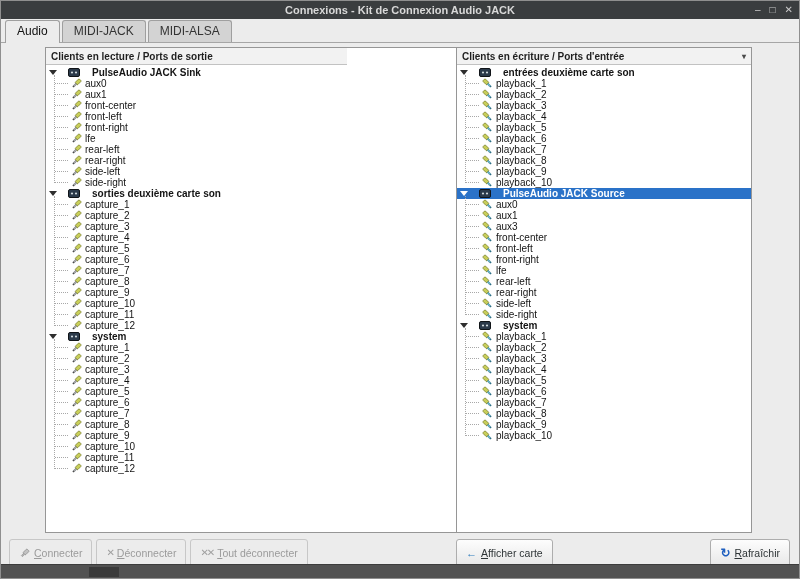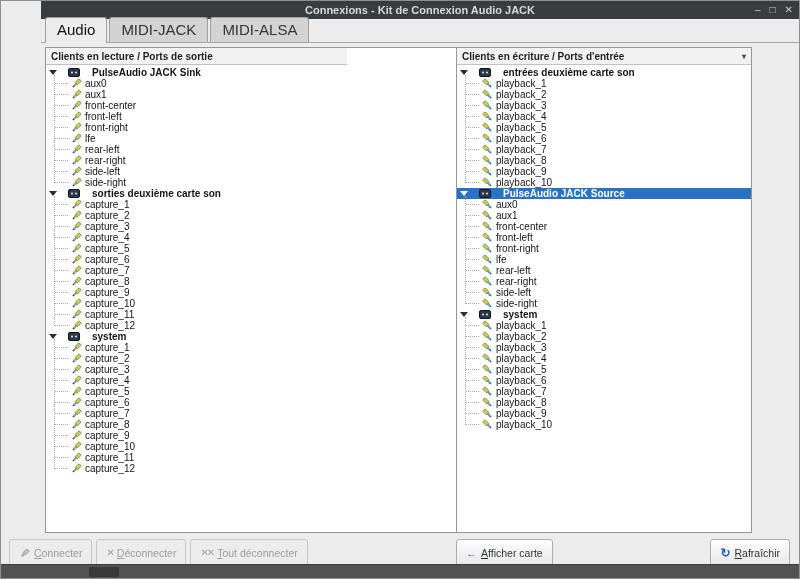--- a/index.html
+++ b/index.html
@@ -1,27 +1,27 @@
 <!DOCTYPE html>
 <html><head>
 <meta charset="utf-8">
 <style>
   * { margin:0; padding:0; box-sizing:border-box; }
   html,body { width:800px; height:579px; }
   body { font-family:"Liberation Sans", sans-serif; background:#ececec; position:relative; overflow:hidden; }
-  .window { position:absolute; inset:0; border:1px solid #8f8f8f; background:#ececec;padding-left:40px; }
+  .window { position:absolute; inset:0; border:1px solid #8f8f8f; background:#ececec; }
 
   
   .titlebar { height:18px; background:#3a3d3f; color:#d8d8d8; display:flex; align-items:center; justify-content:center; font-size:11px; font-weight:bold; position:relative; }
   .titlebar .controls { position:absolute; right:6px; top:0; height:100%; display:flex; gap:9px; align-items:center; font-weight:normal; font-size:10px; color:#c9c9c9; }
   .titlebar .controls span { cursor:default; line-height:10px; }
 
   
   .tabbar { display:flex; align-items:flex-end; height:24px; padding-left:4px; gap:2px; border-bottom:1px solid #a6a6a6; background:#ececec; }
-  .tab { font-size:15px; padding:3px 11px 4px; background:#d3d3d3; border:1px solid #9f9f9f; border-bottom:none; border-radius:3px 3px 0 0; color:#333; position:relative; }
+  .tab { font-size:12px; padding:3px 11px 4px; background:#d3d3d3; border:1px solid #9f9f9f; border-bottom:none; border-radius:3px 3px 0 0; color:#333; position:relative; }
   .tab.active { background:#ececec; padding-bottom:5px; margin-bottom:-1px; color:#111; }
 
   
   .panel { position:absolute; top:46px; height:486px; display:flex; flex-direction:column; border:1px solid #969696; background:#fff; }
   .panel-left { left:8px; width:338px;margin-left:36px; }
   .panel-right { left:455px; width:296px; }
   .connector-area { position:absolute; top:46px; height:486px; left:346px; width:109px; background:#ffffff; border-top:1px solid #969696; border-bottom:1px solid #969696; }
   .panel-header { flex:none; height:17px; background:#f2f2f2; border-bottom:1px solid #c2c2c2; display:flex; align-items:center; padding:0 5px; font-size:10px; font-weight:bold; color:#1f1f1f; }
   .panel-header .harrow { margin-left:auto; font-size:8px; color:#4a4a4a; }
   .tree { flex:1; overflow:hidden; background:#fff; padding-top:2px; }
@@ -713,20 +713,32 @@
               <span class="icon">
                 <svg width="11" height="11" viewBox="0 0 11 11">
                   <g transform="rotate(-45 5.5 5.5)">
                     <rect x="3.8" y="0.3" width="3.4" height="5.6" rx="0.8" fill="#c9cf5a" stroke="#70751f" stroke-width="0.7"></rect>
                     <rect x="4.7" y="5.9" width="1.6" height="3.1" fill="#62b6cc" stroke="#2d6f86" stroke-width="0.5"></rect>
                     <rect x="4.7" y="9.1" width="1.6" height="1.4" fill="#2d6f86"></rect>
                   </g>
                 </svg>
               </span>
               <span class="plabel">aux1</span>
+            </div>
+            <div class="row port">
+              <span class="icon">
+                <svg width="11" height="11" viewBox="0 0 11 11">
+                  <g transform="rotate(-45 5.5 5.5)">
+                    <rect x="3.8" y="0.3" width="3.4" height="5.6" rx="0.8" fill="#c9cf5a" stroke="#70751f" stroke-width="0.7"></rect>
+                    <rect x="4.7" y="5.9" width="1.6" height="3.1" fill="#62b6cc" stroke="#2d6f86" stroke-width="0.5"></rect>
+                    <rect x="4.7" y="9.1" width="1.6" height="1.4" fill="#2d6f86"></rect>
+                  </g>
+                </svg>
+              </span>
+              <span class="plabel">aux3</span>
             </div>
             <div class="row port">
               <span class="icon">
                 <svg width="11" height="11" viewBox="0 0 11 11">
                   <g transform="rotate(-45 5.5 5.5)">
                     <rect x="3.8" y="0.3" width="3.4" height="5.6" rx="0.8" fill="#c9cf5a" stroke="#70751f" stroke-width="0.7"></rect>
                     <rect x="4.7" y="5.9" width="1.6" height="3.1" fill="#62b6cc" stroke="#2d6f86" stroke-width="0.5"></rect>
                     <rect x="4.7" y="9.1" width="1.6" height="1.4" fill="#2d6f86"></rect>
                   </g>
                 </svg>

